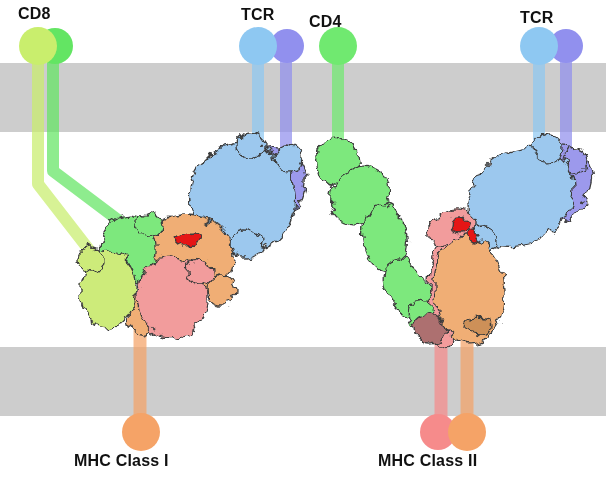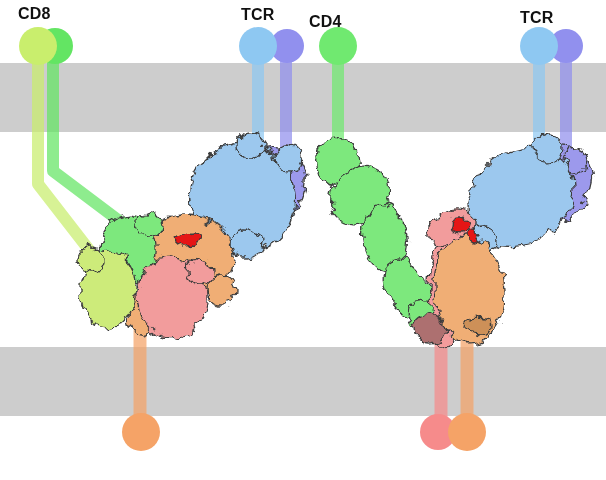--- a/index.html
+++ b/index.html
@@ -119,14 +119,16 @@
     <ellipse cx="473" cy="236" rx="6" ry="5" fill="#e51414"></ellipse>
 
     <ellipse cx="430" cy="329" rx="16" ry="15" transform="rotate(-15 430 329)" fill="#ad6f6f"></ellipse>
   </g>
 </svg>
 
   <div class="lbl cd8">CD8</div>
   <div class="lbl tcrL">TCR</div>
   <div class="lbl cd4">CD4</div>
   <div class="lbl tcrR">TCR</div>
+  <div class="lbl mhc1">MHC Class I</div>
+  <div class="lbl mhc2">MHC Class II</div>
 
 </div>
 
 </body></html>

